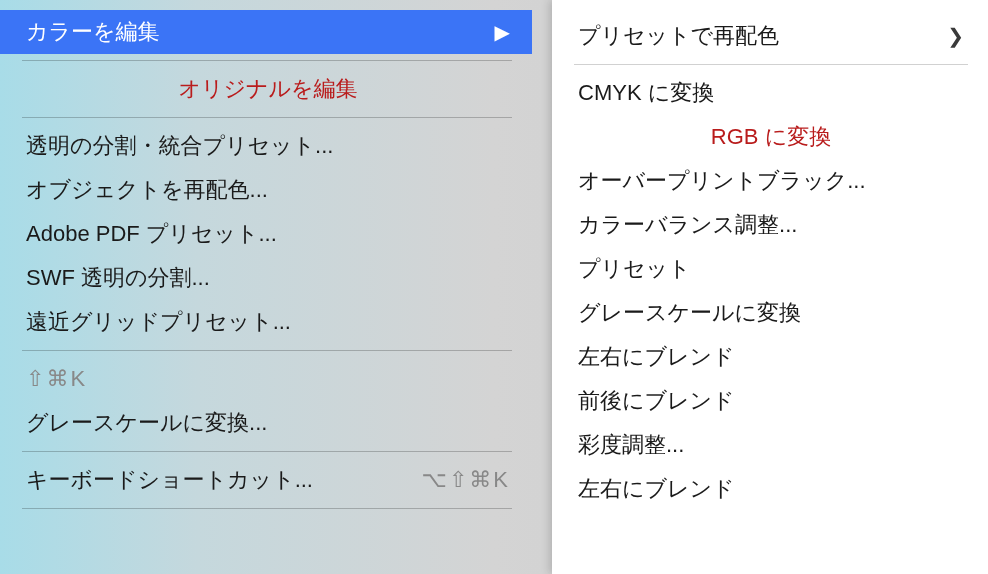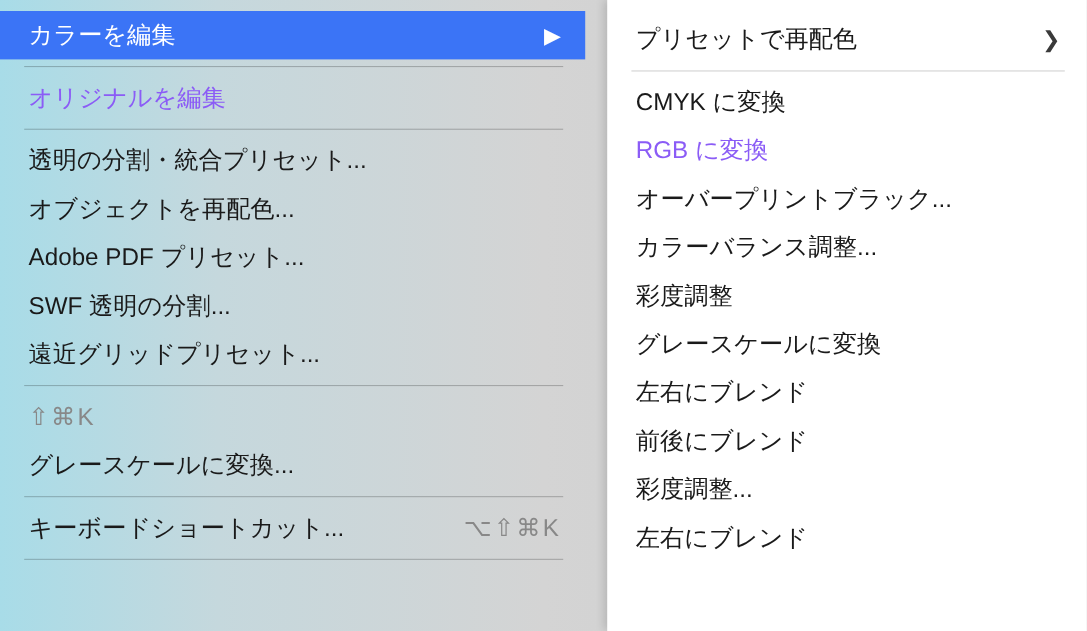--- a/index.html
+++ b/index.html
@@ -45,21 +45,22 @@
       font-size: 22px;
       color: #1a1a1a;
       cursor: default;
     }
     .menu-item.highlighted {
       background: #3b74f6;
       color: #ffffff;
       height: 44px;
     }
     .menu-item.disabled {
-      color: #8b5cf6;
+      color: #b91c1c;
+      justify-content: center;
     }
     .menu-item .shortcut {
       color: #888888;
       font-size: 22px;
       letter-spacing: 2px;
     }
     .chevron {
       font-size: 20px;
       color: inherit;
     }
@@ -145,21 +146,21 @@
   <div class="menu-item disabled">
     <span>RGB に変換</span>
   </div>
   <div class="menu-item">
     <span>オーバープリントブラック...</span>
   </div>
   <div class="menu-item">
     <span>カラーバランス調整...</span>
   </div>
   <div class="menu-item">
-    <span>彩度調整</span>
+    <span>プリセット</span>
   </div>
   <div class="menu-item">
     <span>グレースケールに変換</span>
   </div>
   <div class="menu-item">
     <span>左右にブレンド</span>
   </div>
   <div class="menu-item">
     <span>前後にブレンド</span>
   </div>

